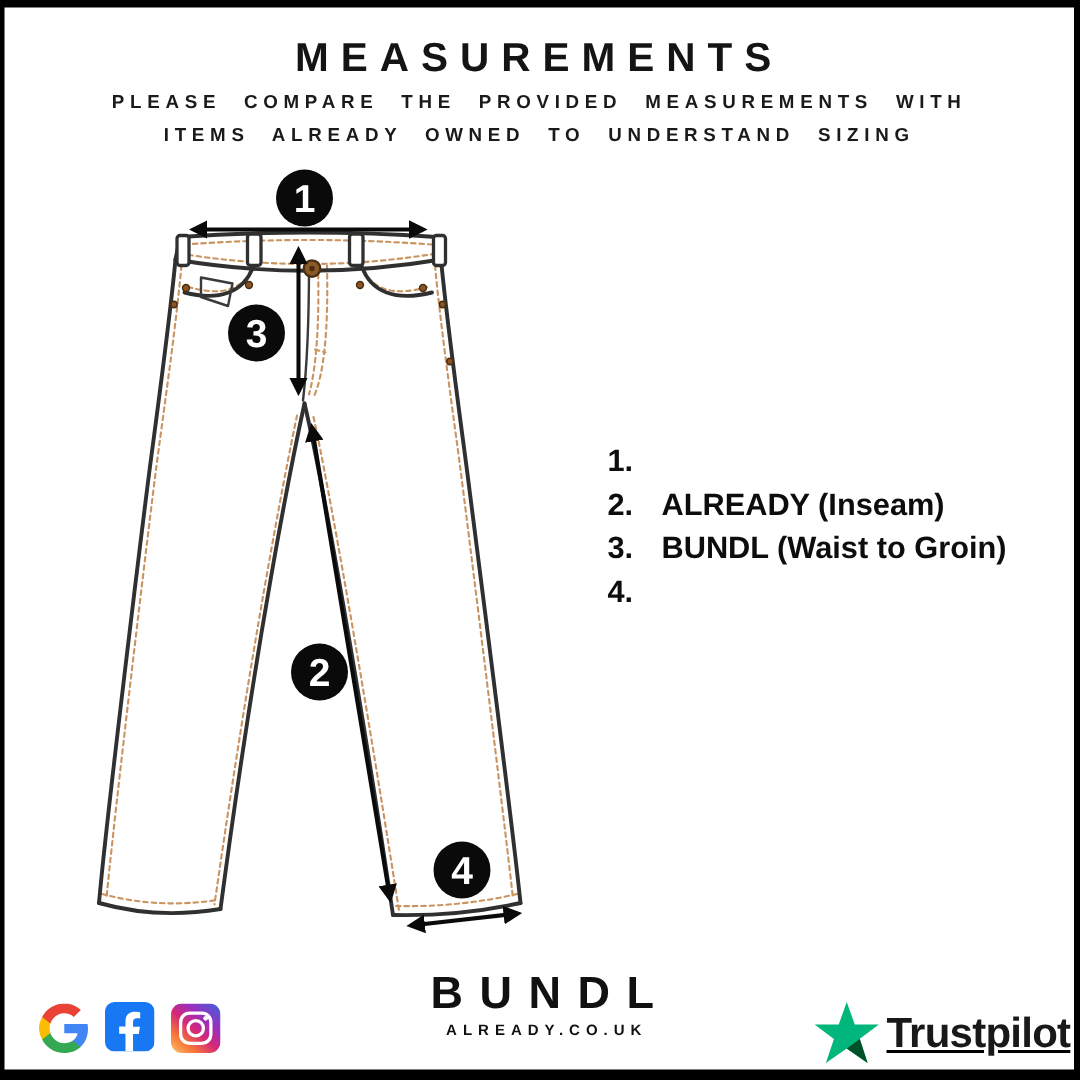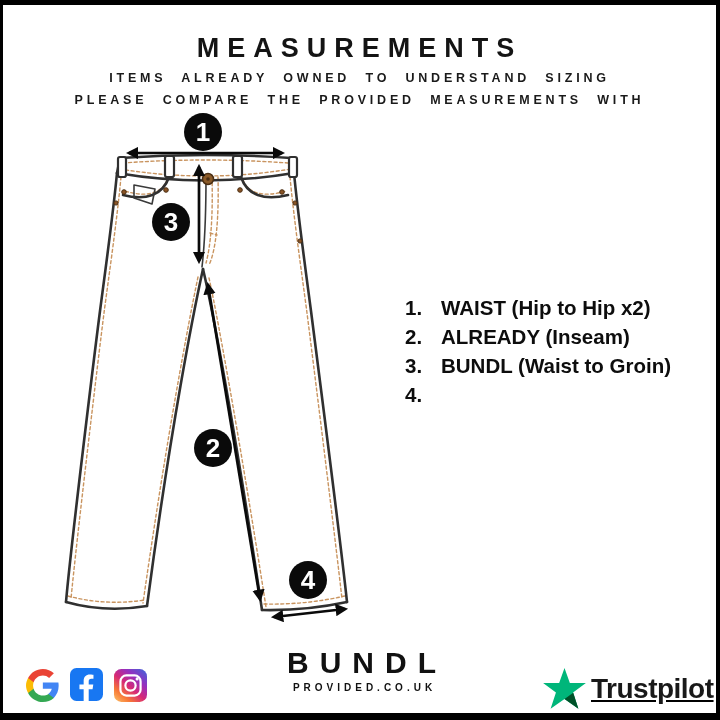--- a/index.html
+++ b/index.html
@@ -4,21 +4,21 @@
 <style>
   html,body{margin:0;padding:0;background:#ffffff;}
   *{box-sizing:border-box;}
   body{font-family:"Liberation Sans", sans-serif;}
   .frame{
     position:relative;width:720px;height:720px;background:#ffffff;
     border-style:solid;border-color:#000;border-width:5px 4px 7px 3px;
     overflow:hidden;
   }
   
-  .header{position:absolute;top:26px;left:0;width:713px;text-align:center;color:#111;}
+  .header{position:absolute;top:16px;left:0;width:713px;text-align:center;color:#111;}
   .title{
     font-size:27px;font-weight:800;letter-spacing:8px;color:#141414;
     margin:0;line-height:34px;
   }
   .subtitle{
     margin-top:3px;font-size:12.5px;font-weight:700;color:#1a1a1a;
     letter-spacing:3.8px;word-spacing:8px;line-height:21.5px;
   }
   
   .diagram{position:absolute;left:0;top:95px;width:400px;height:530px;}
@@ -43,22 +43,22 @@
   .tp-text{font-size:28px;font-weight:600;color:#191919;margin-left:5px;letter-spacing:-0.5px;}
 </style>
 </head>
 <body>
 
 <div class="frame">
 
   <div class="header">
     <div class="title">MEASUREMENTS</div>
     <div class="subtitle">
+      <div>PLEASE COMPARE THE PROVIDED MEASUREMENTS WITH</div>
       <div>ITEMS ALREADY OWNED TO UNDERSTAND SIZING</div>
-      <div>PLEASE COMPARE THE PROVIDED MEASUREMENTS WITH</div>
     </div>
   </div>
 
   <svg class="diagram" viewBox="0 95 400 530">
     <defs>
       <marker id="ah" viewBox="0 0 10 10" refX="7.5" refY="5" markerWidth="4.6" markerHeight="4.6" orient="auto-start-reverse">
         <path d="M0,0 L10,5 L0,10 z" fill="#0a0a0a"></path>
       </marker>
     </defs>
 
@@ -136,21 +136,20 @@
     </g>
     <g>
       <circle class="marker-circle" cx="305" cy="575" r="19"></circle>
       <text class="marker-num" x="305" y="584">4</text>
     </g>
   </svg>
 
   <div class="legend">
     <div class="legend-item">
       <span class="legend-num">1.</span>
-      <span>WAIST (Hip to Hip x2)</span>
     </div>
     <div class="legend-item">
       <span class="legend-num">2.</span>
       <span>ALREADY (Inseam)</span>
     </div>
     <div class="legend-item">
       <span class="legend-num">3.</span>
       <span>BUNDL (Waist to Groin)</span>
     </div>
     <div class="legend-item">
@@ -181,21 +180,21 @@
       </linearGradient>
     </defs>
     <rect x="0" y="0" width="36" height="36" rx="8" fill="url(#igGrad)"></rect>
     <rect x="7" y="7" width="22" height="22" rx="6.5" fill="none" stroke="#ffffff" stroke-width="2.4"></rect>
     <circle cx="18" cy="18" r="5.6" fill="none" stroke="#ffffff" stroke-width="2.4"></circle>
     <circle cx="25.2" cy="10.8" r="1.7" fill="#ffffff"></circle>
   </svg>
 
   <div class="brand">
     <div class="brand-name">BUNDL</div>
-    <div class="brand-domain">PROVIDED.CO.UK</div>
+    <div class="brand-domain">ALREADY.CO.UK</div>
   </div>
 
   <div class="trustpilot">
     <svg width="43" height="41" viewBox="0 0 48 46">
       <polygon fill="#00B67A" points="24,0 30,16.8 48,16.8 33.6,27.6 39.6,45.6 24,34.8 8.4,45.6 14.4,27.6 0,16.8 18,16.8"></polygon>
       <polygon fill="#005128" points="24,34.8 33.8,27.7 39.6,45.6"></polygon>
     </svg>
     <span class="tp-text">Trustpilot</span>
   </div>
 

